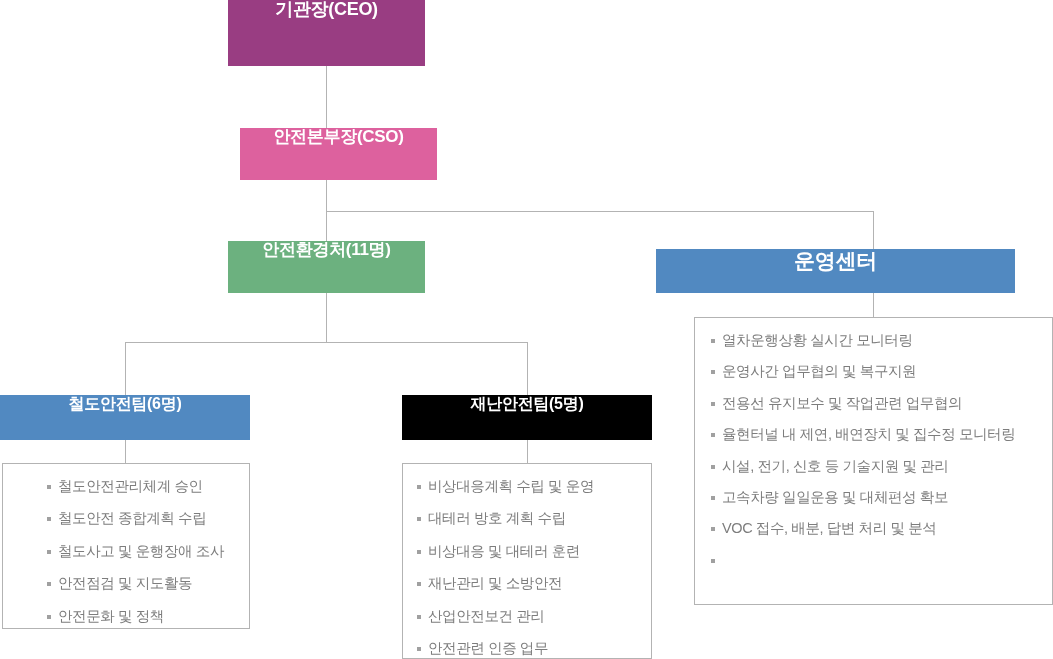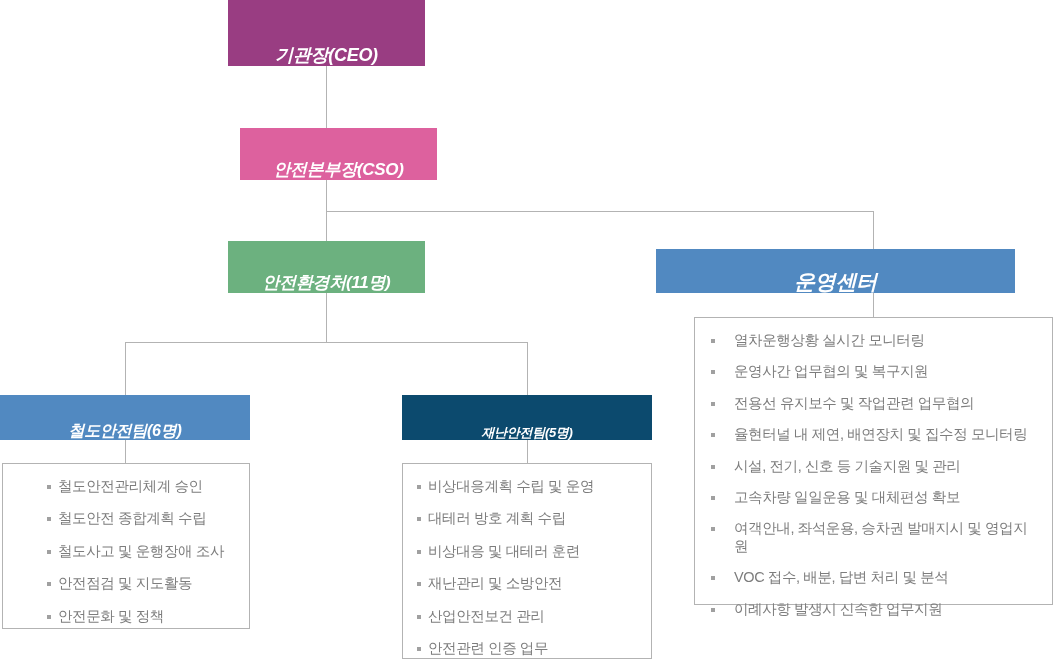--- a/index.html
+++ b/index.html
@@ -22,28 +22,27 @@
     position: absolute;
     left: 0; top: 0;
     width: 1053px;
     height: 659px;
   }
 
   
   .node {
     position: absolute;
     display: flex;
-    align-items: flex-end;
+    align-items: flex-start;
     justify-content: center;
     color: #ffffff;
     font-weight: bold;
     letter-spacing: -0.3px;
     text-align: center;
     line-height: 1.1;
-    font-style: italic;
   }
 
   .node-ceo {
     left: 228px; top: 0px;
     width: 197px; height: 66px;
     background: #993d82;
     font-size: 18px;
   }
   .node-cso {
     left: 240px; top: 128px;
@@ -65,22 +64,22 @@
   }
   .node-rail-team {
     left: 0px; top: 395px;
     width: 250px; height: 45px;
     background: #5189c1;
     font-size: 16px;
   }
   .node-disaster-team {
     left: 402px; top: 395px;
     width: 250px; height: 45px;
-    background: #0c4a6e;
-    font-size: 13px;
+    background: #000000;
+    font-size: 16px;
   }
 
   
   .line {
     position: absolute;
     background: #b3b3b3;
   }
   .vline { width: 1px; }
   .hline { height: 1px; }
 
@@ -127,21 +126,21 @@
     width: 250px; height: 196px;
   }
   .panel-disaster li { margin-bottom: 15px; }
   .panel-disaster li:last-child { margin-bottom: 0; }
 
   .panel-ops {
     left: 694px; top: 317px;
     width: 359px; height: 288px;
     padding-left: 16px;
   }
-  .panel-ops li { margin-bottom: 14px; gap: 12px; }
+  .panel-ops li { margin-bottom: 14px; }
   .panel-ops li:last-child { margin-bottom: 0; }
 </style>
 </head>
 <body>
 
 <div class="canvas">
 
   <div class="line vline" style="left:326px; top:66px; height:62px;"></div>
 
   <div class="line vline" style="left:326px; top:180px; height:61px;"></div>
@@ -256,26 +255,21 @@
         <li>
           <span class="bullet"></span>
           <span class="bullet-text">시설, 전기, 신호 등 기술지원 및 관리</span>
         </li>
         <li>
           <span class="bullet"></span>
           <span class="bullet-text">고속차량 일일운용 및 대체편성 확보</span>
         </li>
         <li>
           <span class="bullet"></span>
-          <span class="bullet-text">여객안내, 좌석운용, 승차권 발매지시 및 영업지원</span>
-        </li>
-        <li>
-          <span class="bullet"></span>
           <span class="bullet-text">VOC 접수, 배분, 답변 처리 및 분석</span>
         </li>
         <li>
           <span class="bullet"></span>
-          <span class="bullet-text">이례사항 발생시 신속한 업무지원</span>
         </li>
       </ul>
   </div>
 
 </div>
 
 </body></html>

